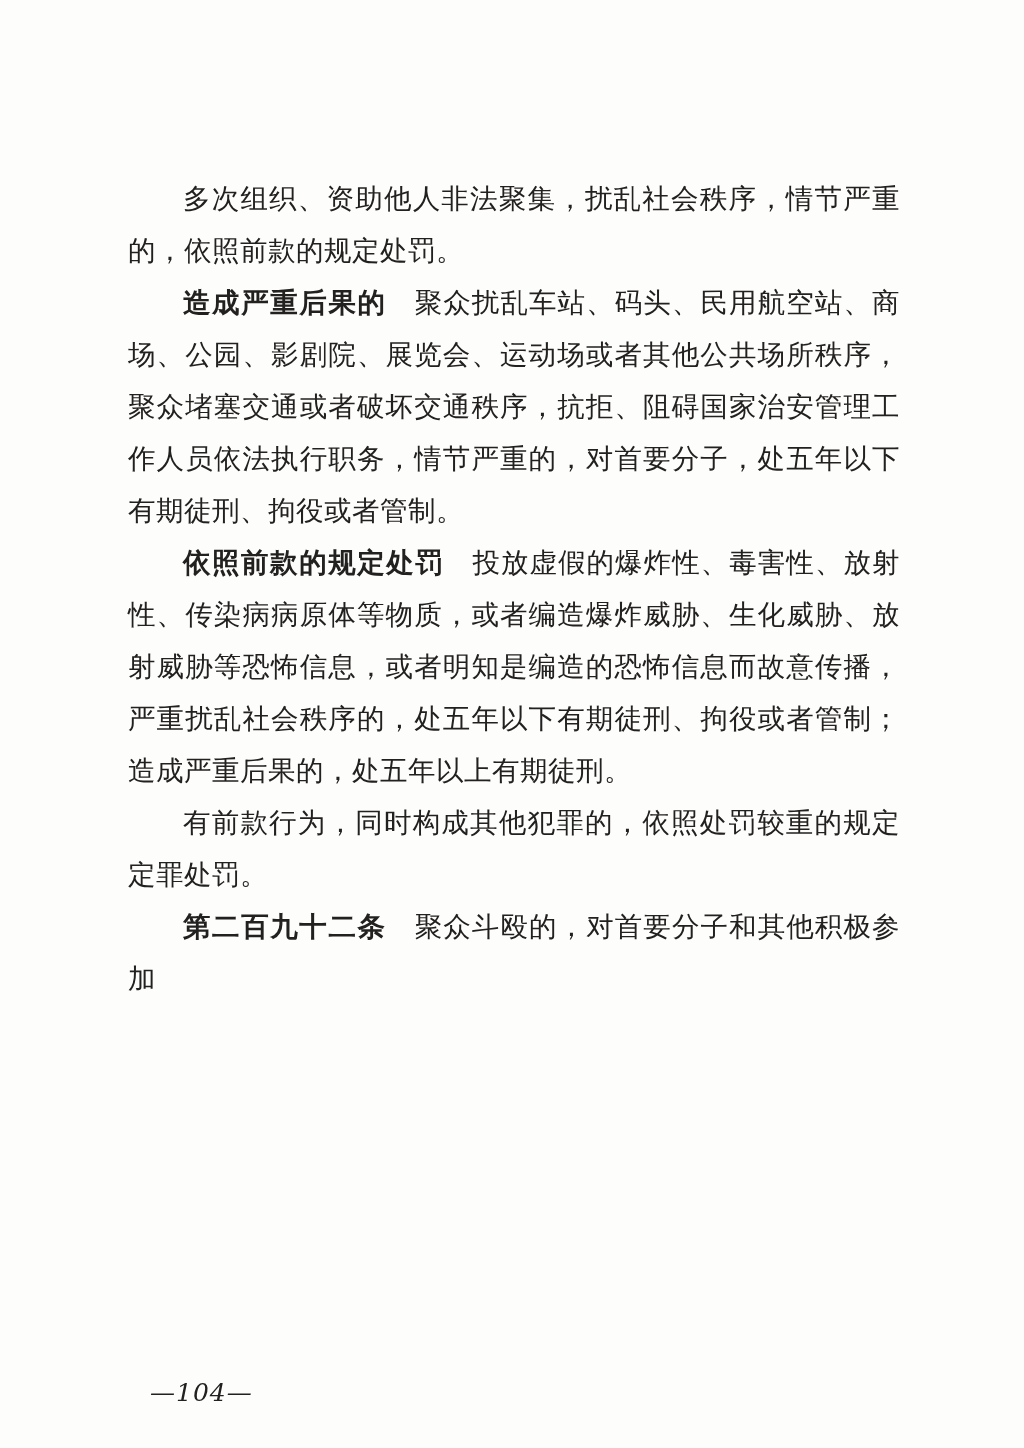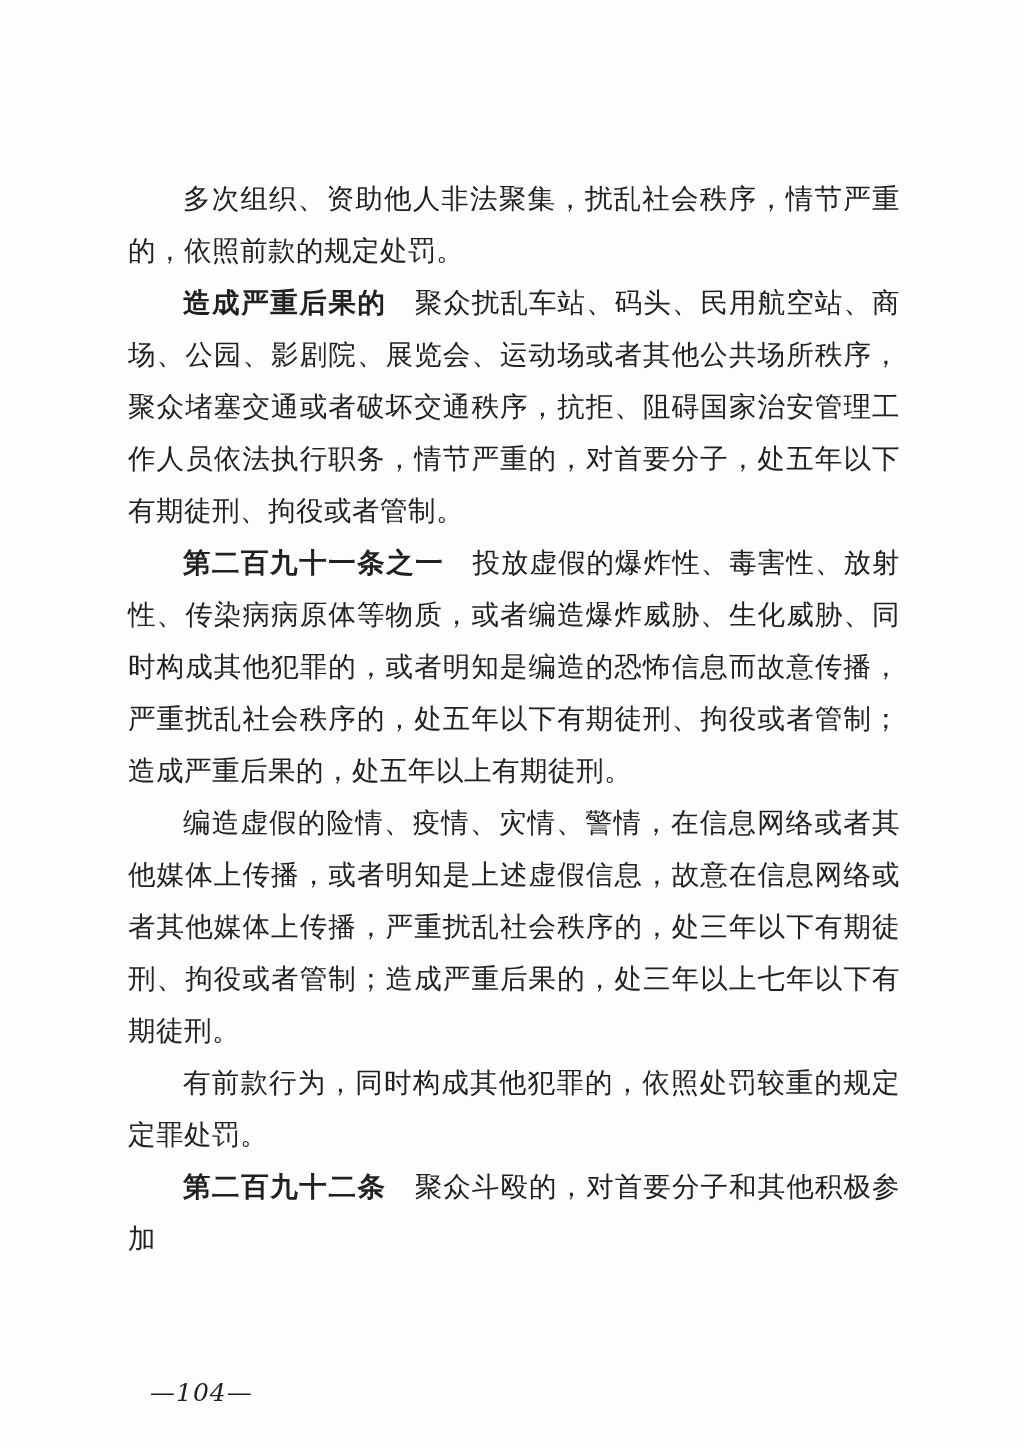--- a/index.html
+++ b/index.html
@@ -63,23 +63,22 @@
 </head>
 <body>
 
 <div class="page">
   <div class="content">
 
     <p class="para indent"><span>多次组织、资助他人非法聚集，扰乱社会秩序，情节严重的，依照前款的规定处罚。</span></p>
 
     <p class="para indent"><span class="art">造成严重后果的</span><span class="gap"></span><span>聚众扰乱车站、码头、民用航空站、商场、公园、影剧院、展览会、运动场或者其他公共场所秩序，聚众堵塞交通或者破坏交通秩序，抗拒、阻碍国家治安管理工作人员依法执行职务，情节严重的，对首要分子，处五年以下有期徒刑、拘役或者管制。</span></p>
 
-    <p class="para indent"><span class="art">第二百九十一条之一</span><span class="gap"></span><span>投放虚假的爆炸性、毒害性、放射性、传染病病原体等物质，或者编造爆炸威胁、生化威胁、同时构成其他犯罪的，或者明知是编造的恐怖信息而故意传播，严重扰乱社会秩序的，处五年以下有期徒刑、拘役或者管制；造成严重后果的，处五年以上有期徒刑。</span></p>
+    <p class="para indent"><span class="art">依照前款的规定处罚</span><span class="gap"></span><span>投放虚假的爆炸性、毒害性、放射性、传染病病原体等物质，或者编造爆炸威胁、生化威胁、放射威胁等恐怖信息，或者明知是编造的恐怖信息而故意传播，严重扰乱社会秩序的，处五年以下有期徒刑、拘役或者管制；造成严重后果的，处五年以上有期徒刑。</span></p>
 
-    <p class="para indent"><span>编造虚假的险情、疫情、灾情、警情，在信息网络或者其他媒体上传播，或者明知是上述虚假信息，故意在信息网络或者其他媒体上传播，严重扰乱社会秩序的，处三年以下有期徒刑、拘役或者管制；造成严重后果的，处三年以上七年以下有期徒刑。</span></p>
 
 
     <p class="para indent"><span>有前款行为，同时构成其他犯罪的，依照处罚较重的规定定罪处罚。</span></p>
 
     <p class="para indent"><span class="art">第二百九十二条</span><span class="gap"></span><span>聚众斗殴的，对首要分子和其他积极参加</span></p>
 
   </div>
 
   <div class="footer">—104—</div>
 </div>

